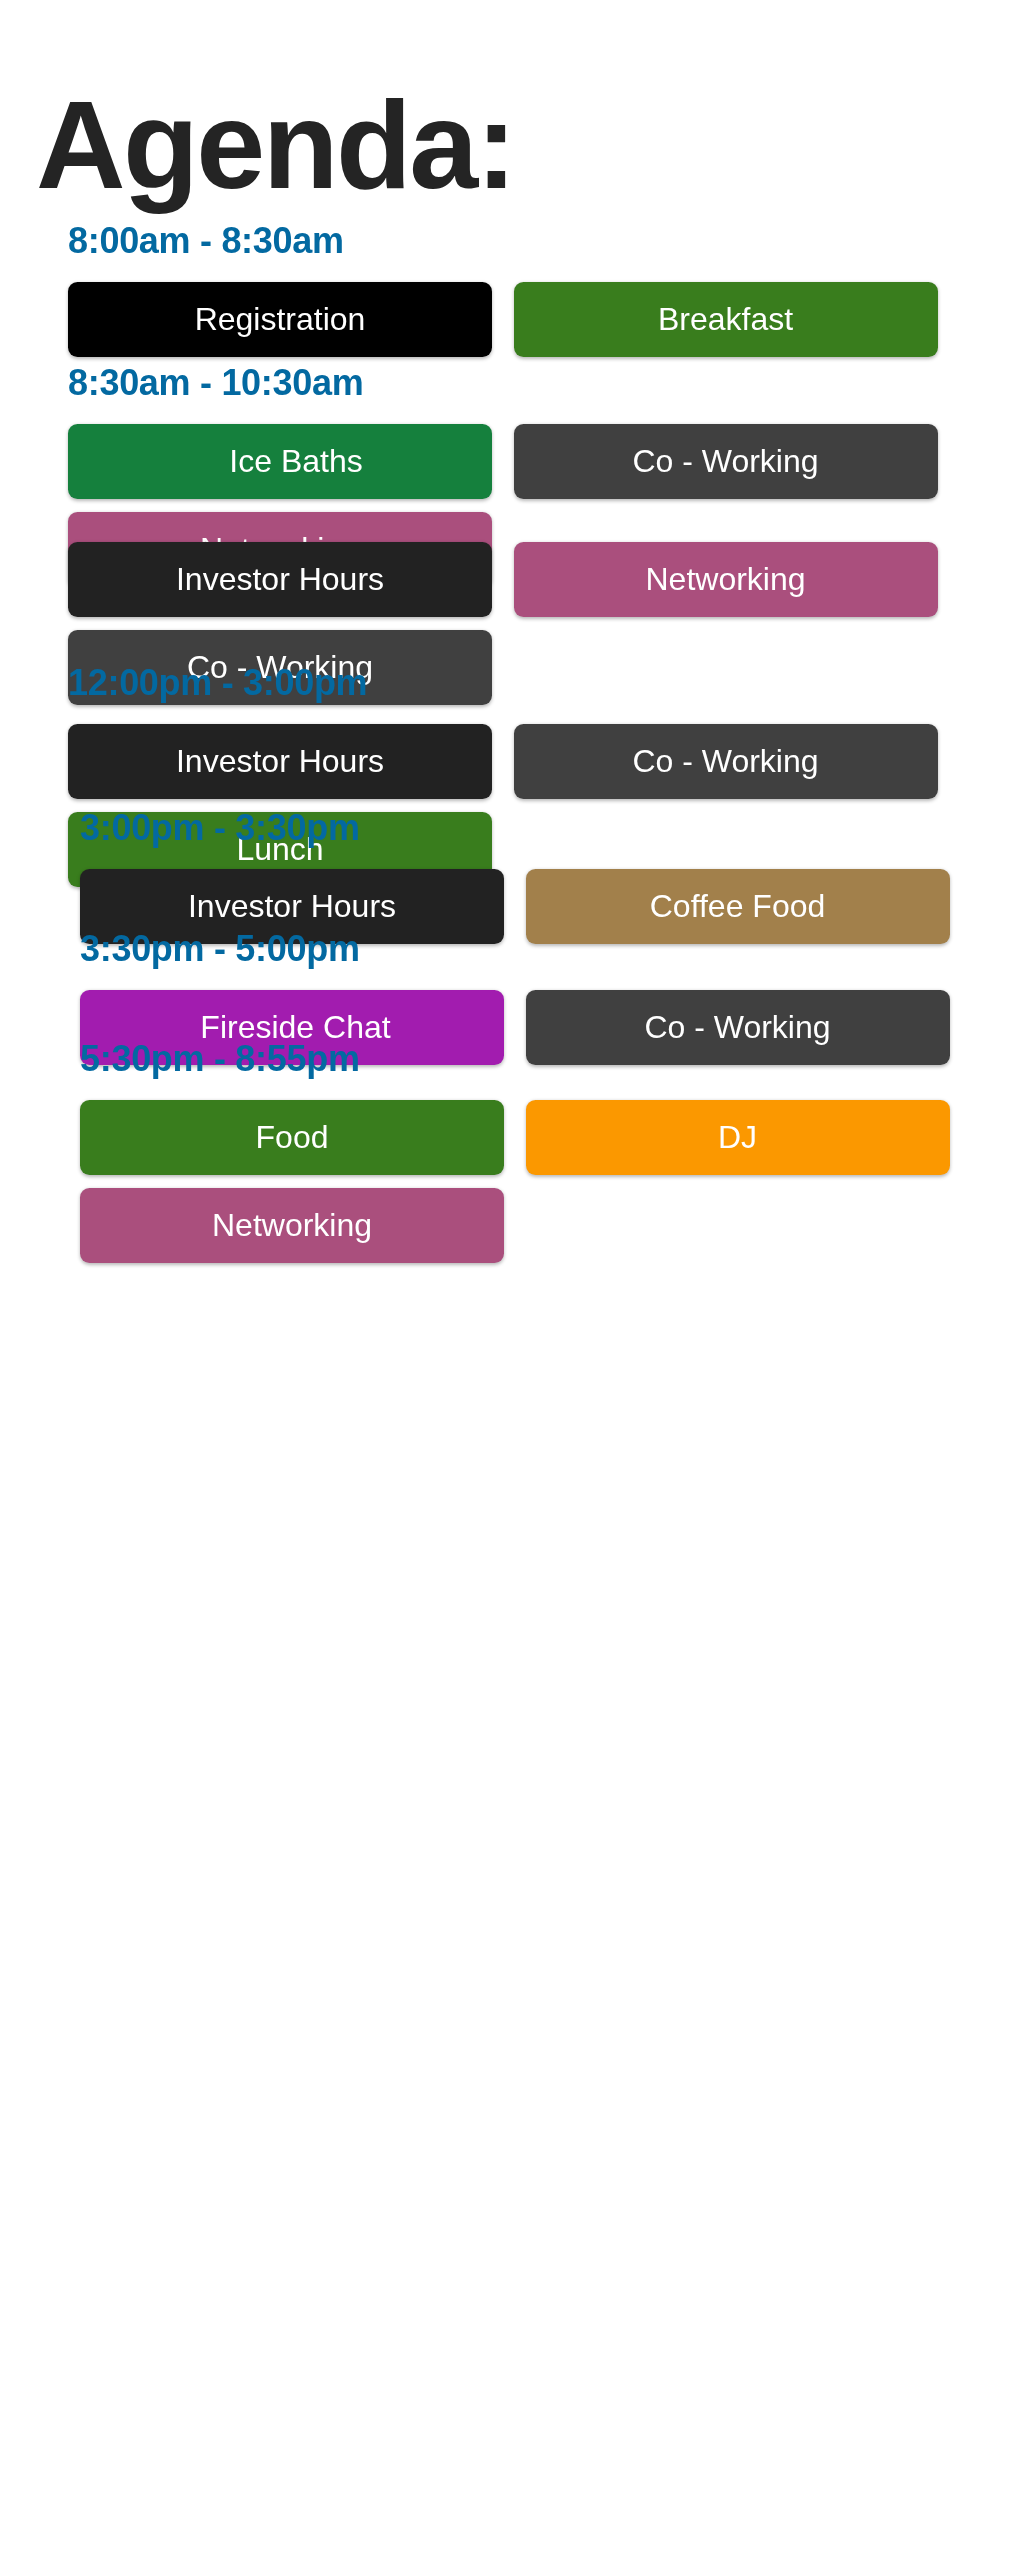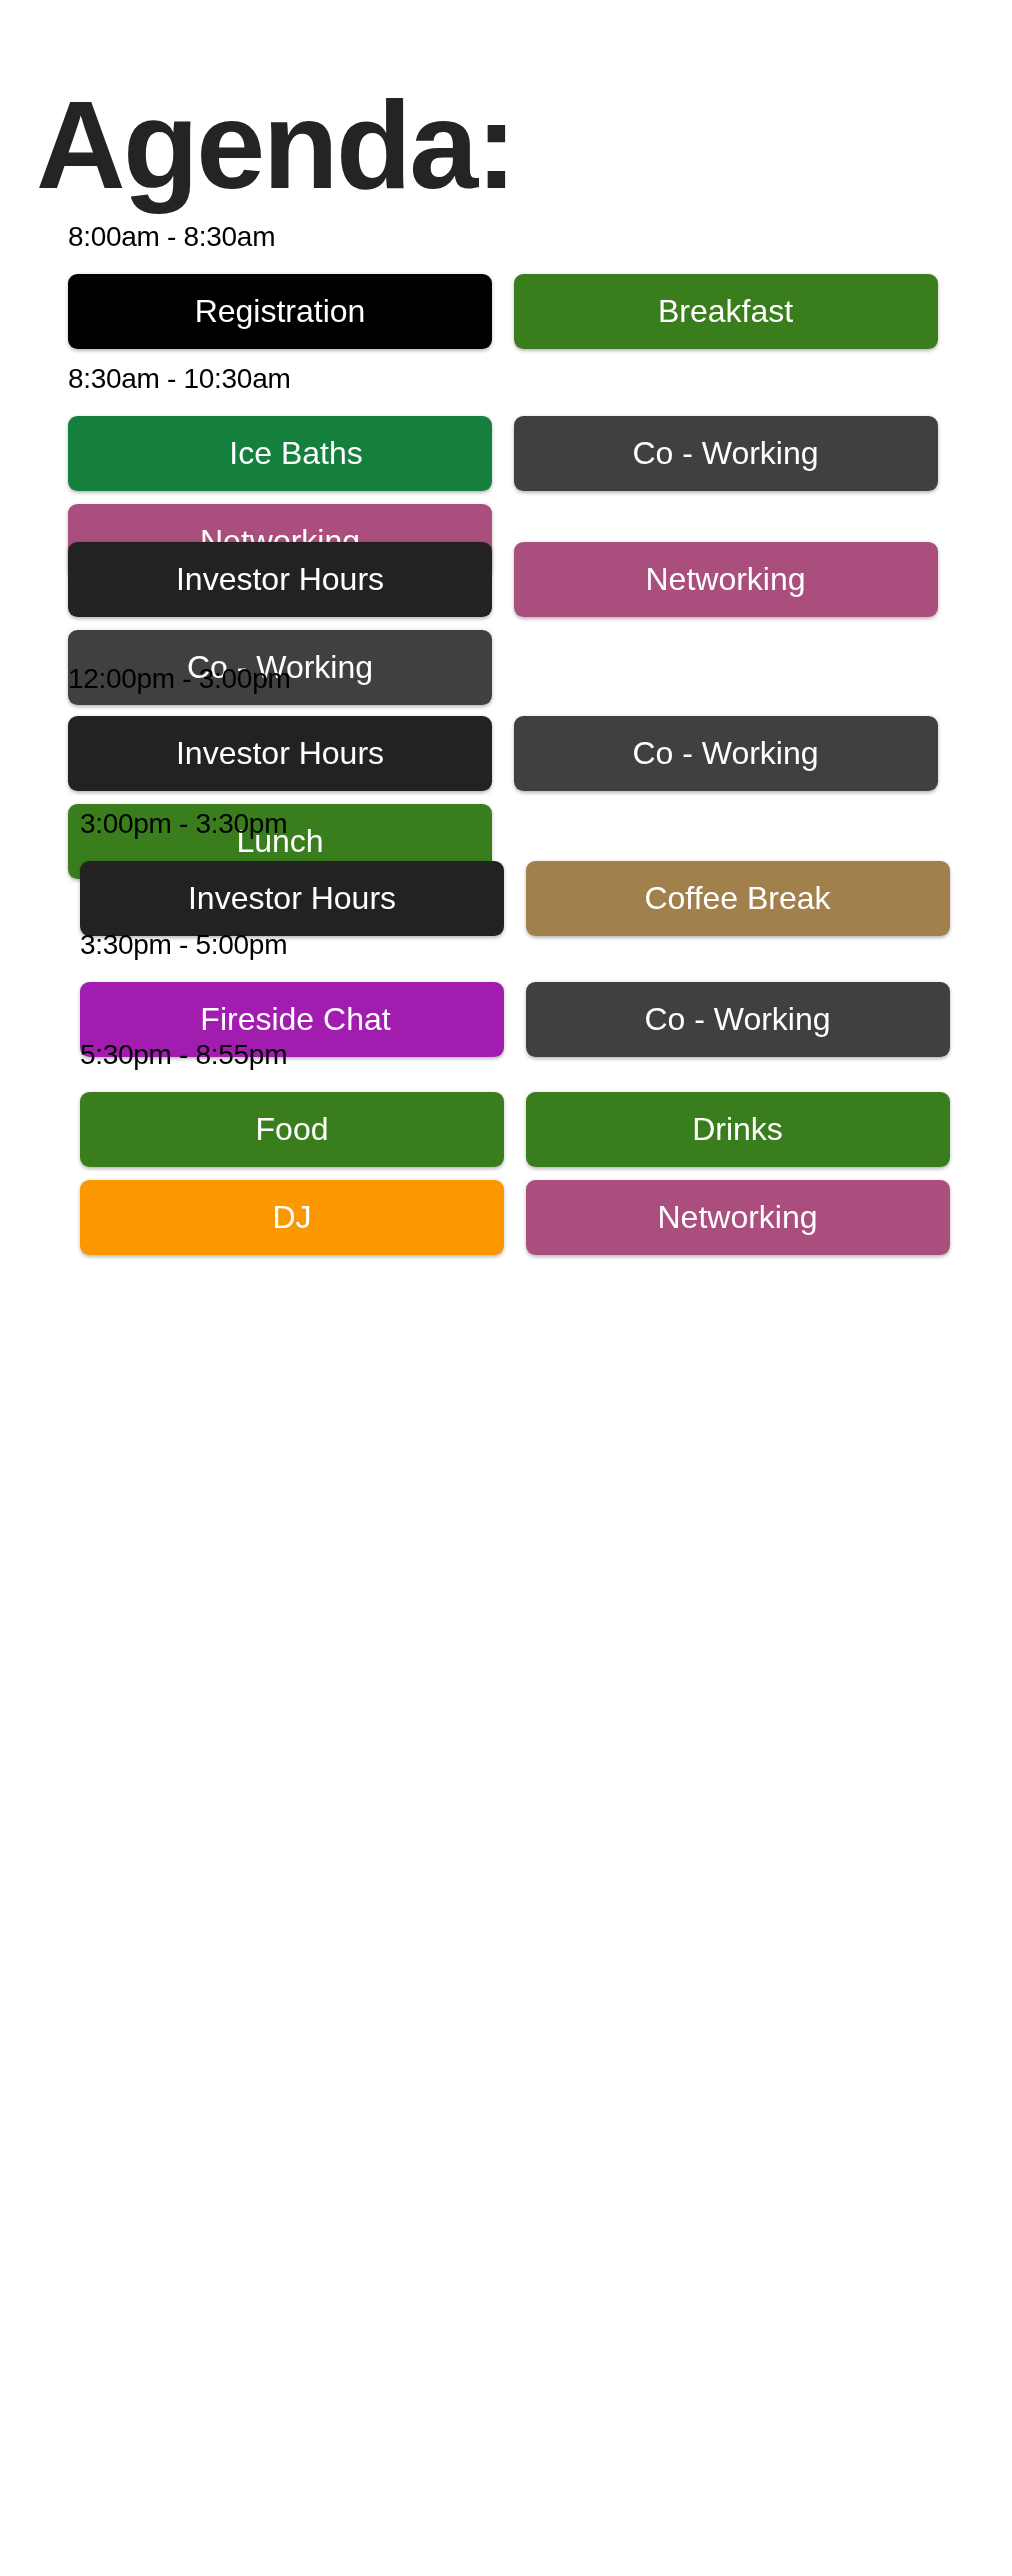--- a/index.html
+++ b/index.html
@@ -46,23 +46,23 @@
 
   .agenda-section {
     position: relative;
     padding-left: 68px;
   }
   .agenda-section.indented {
     padding-left: 80px;
   }
 
   .time-label {
-    font-size: 28px;
-    font-weight: 400;
-    color: #000000;
+    font-size: 36px;
+    font-weight: 700;
+    color: #0369a1;
     letter-spacing: -0.3px;
     line-height: 1.0;
     white-space: nowrap;
     display: inline-block;
     position: relative;
   }
 
   
   .spellcheck {
     position: relative;
@@ -155,38 +155,35 @@
           </div>
           <div class="chip" style="background: rgb(57, 125, 29);">
             <span>Lunch</span>
           </div>
         </div></div>
       <div class="agenda-section indented" style="position: absolute; left: 0px; top: 587px; width: 1013px;"><div class="time-label">3:00pm - 3:30pm</div><div class="chip-grid">
           <div class="chip" style="background: rgb(34, 34, 34);">
             <span>Investor Hours</span>
           </div>
           <div class="chip" style="background: rgb(162, 128, 75);">
-            <span>Coffee Break</span>
+            <span>Coffee Food</span>
           </div>
         </div></div>
       <div class="agenda-section indented" style="position: absolute; left: 0px; top: 708px; width: 1013px;"><div class="time-label">3:30pm - 5:00pm</div><div class="chip-grid">
           <div class="chip" style="background: #a21caf; padding-left: 7px;">
             <span>Fireside Chat</span>
           </div>
           <div class="chip" style="background: rgb(64, 64, 64);">
             <span>Co - Working</span>
           </div>
         </div></div>
       <div class="agenda-section indented" style="position: absolute; left: 0px; top: 818px; width: 1013px;"><div class="time-label">5:30pm - 8:55pm</div><div class="chip-grid">
           <div class="chip" style="background: rgb(57, 125, 29);">
             <span>Food</span>
           </div>
-          <div class="chip" style="background: rgb(57, 125, 29);">
-            <span>Drinks</span>
-          </div>
           <div class="chip" style="background: rgb(251, 152, 0);">
             <span>DJ</span>
           </div>
           <div class="chip" style="background: rgb(170, 79, 125);">
             <span>Networking</span>
           </div>
         </div></div>
     </div>
 
 </div>

